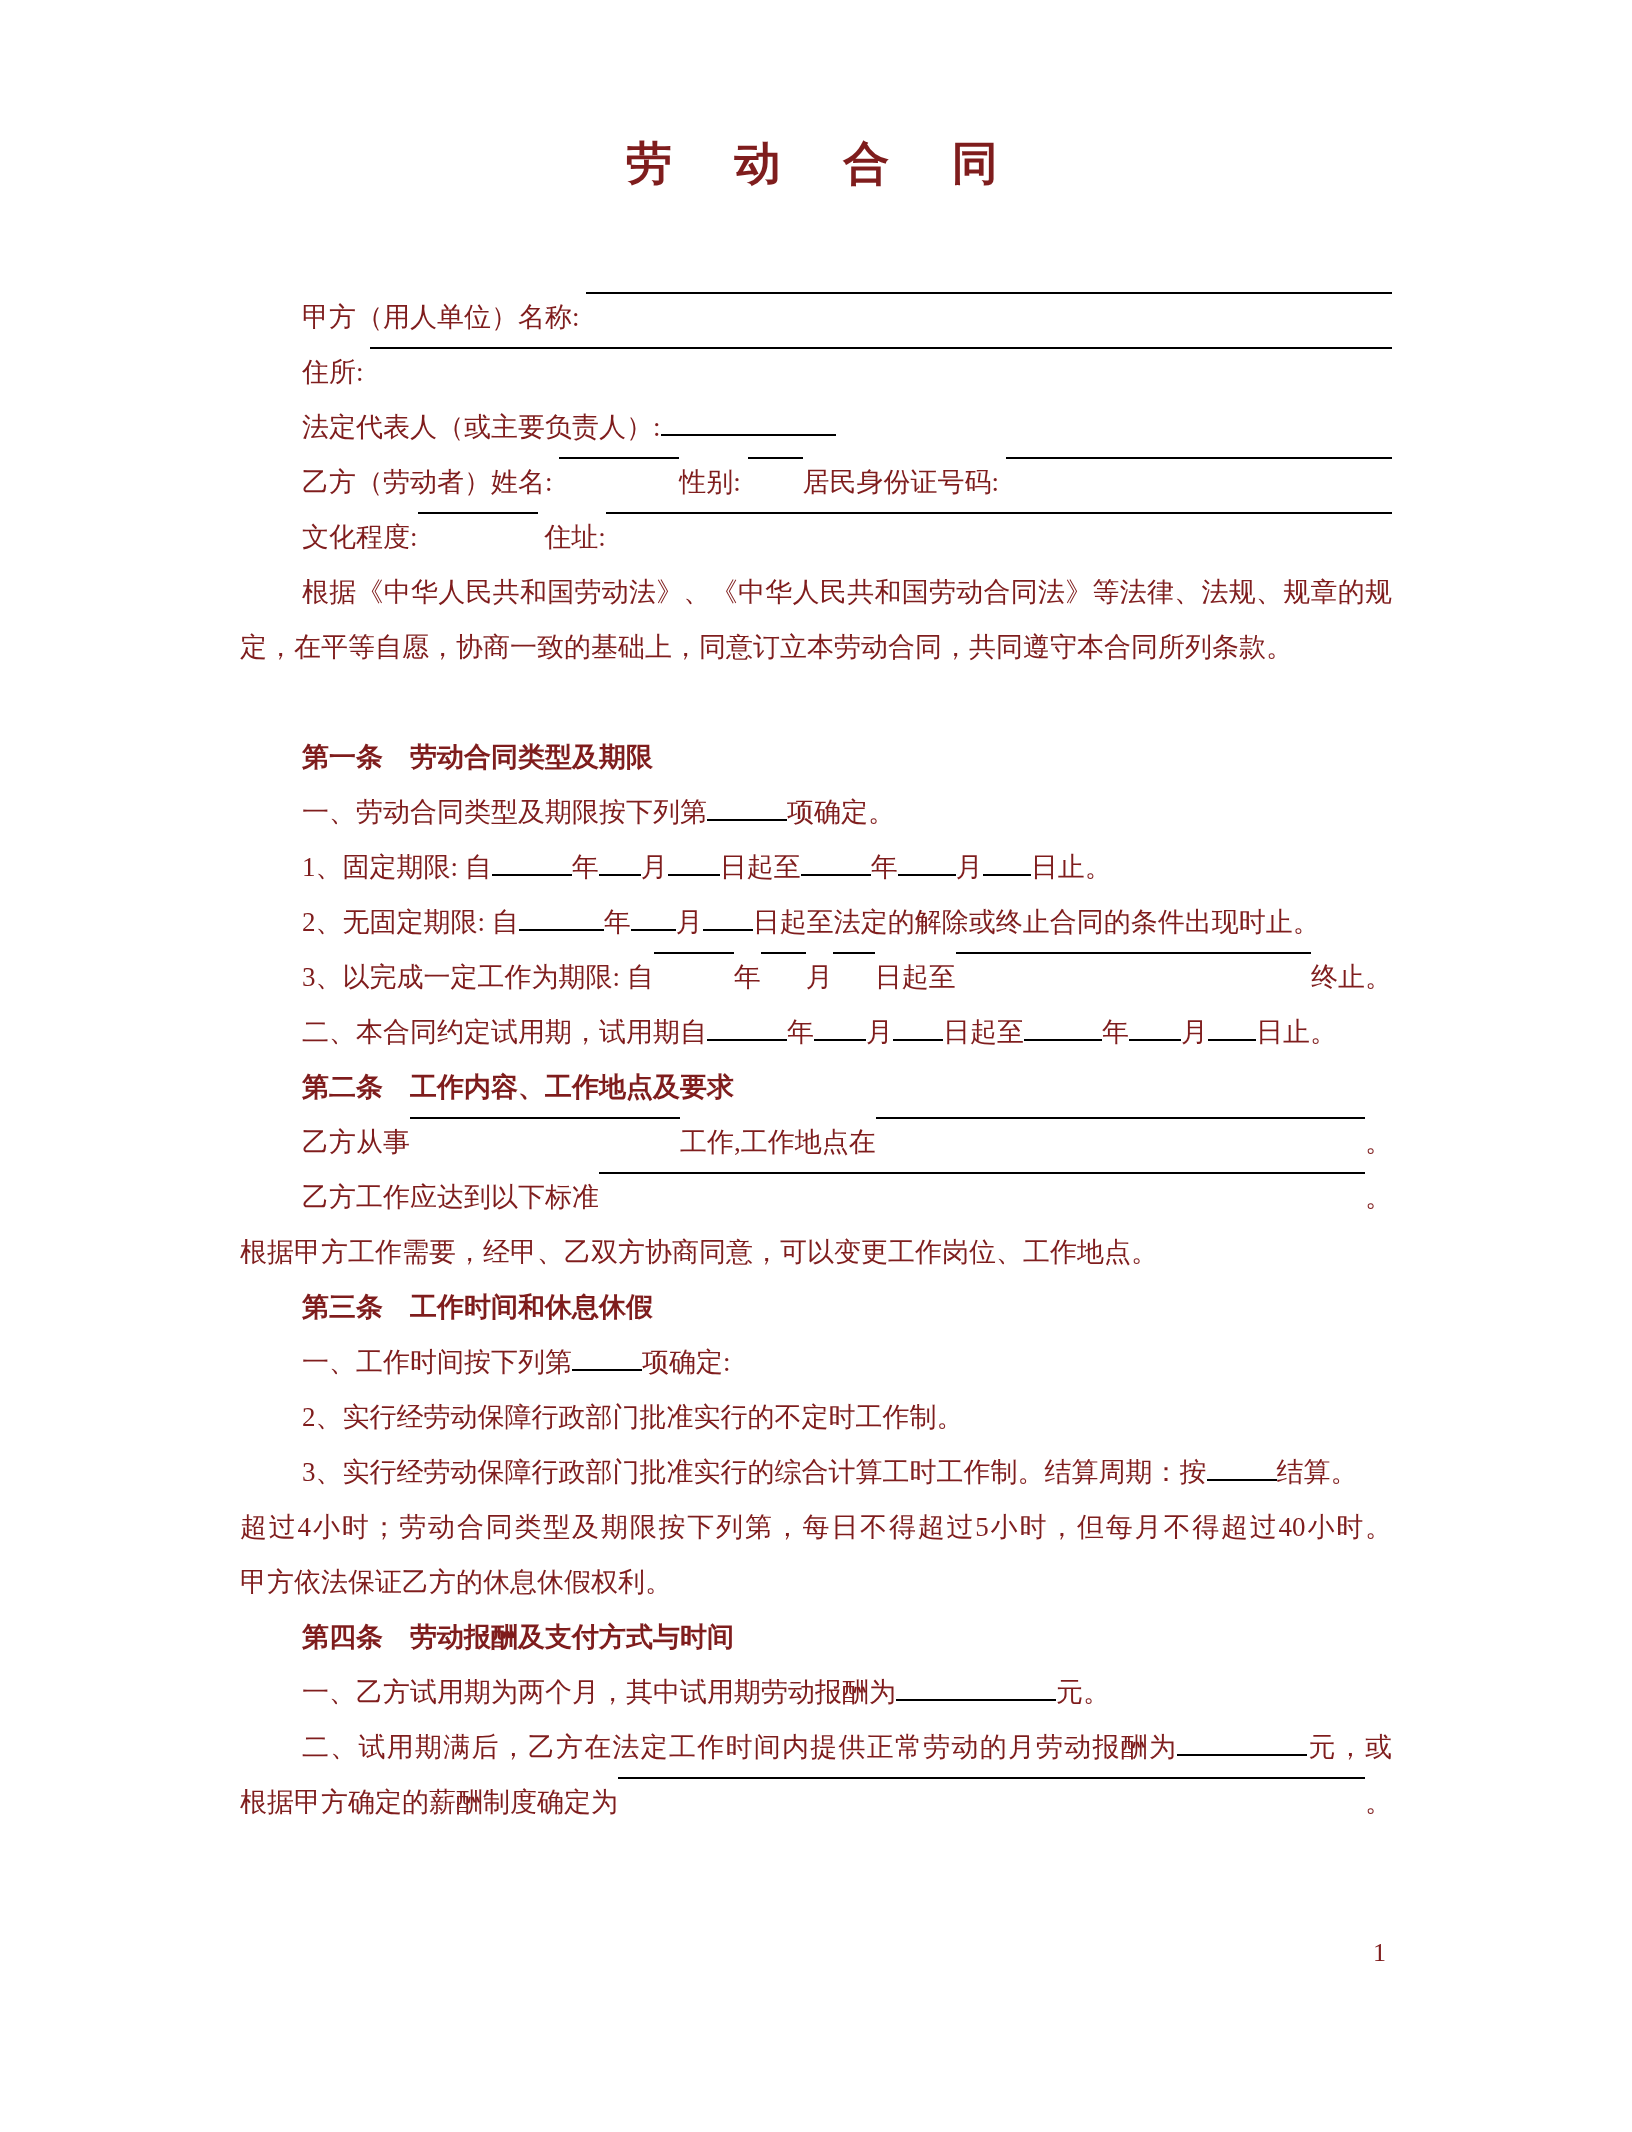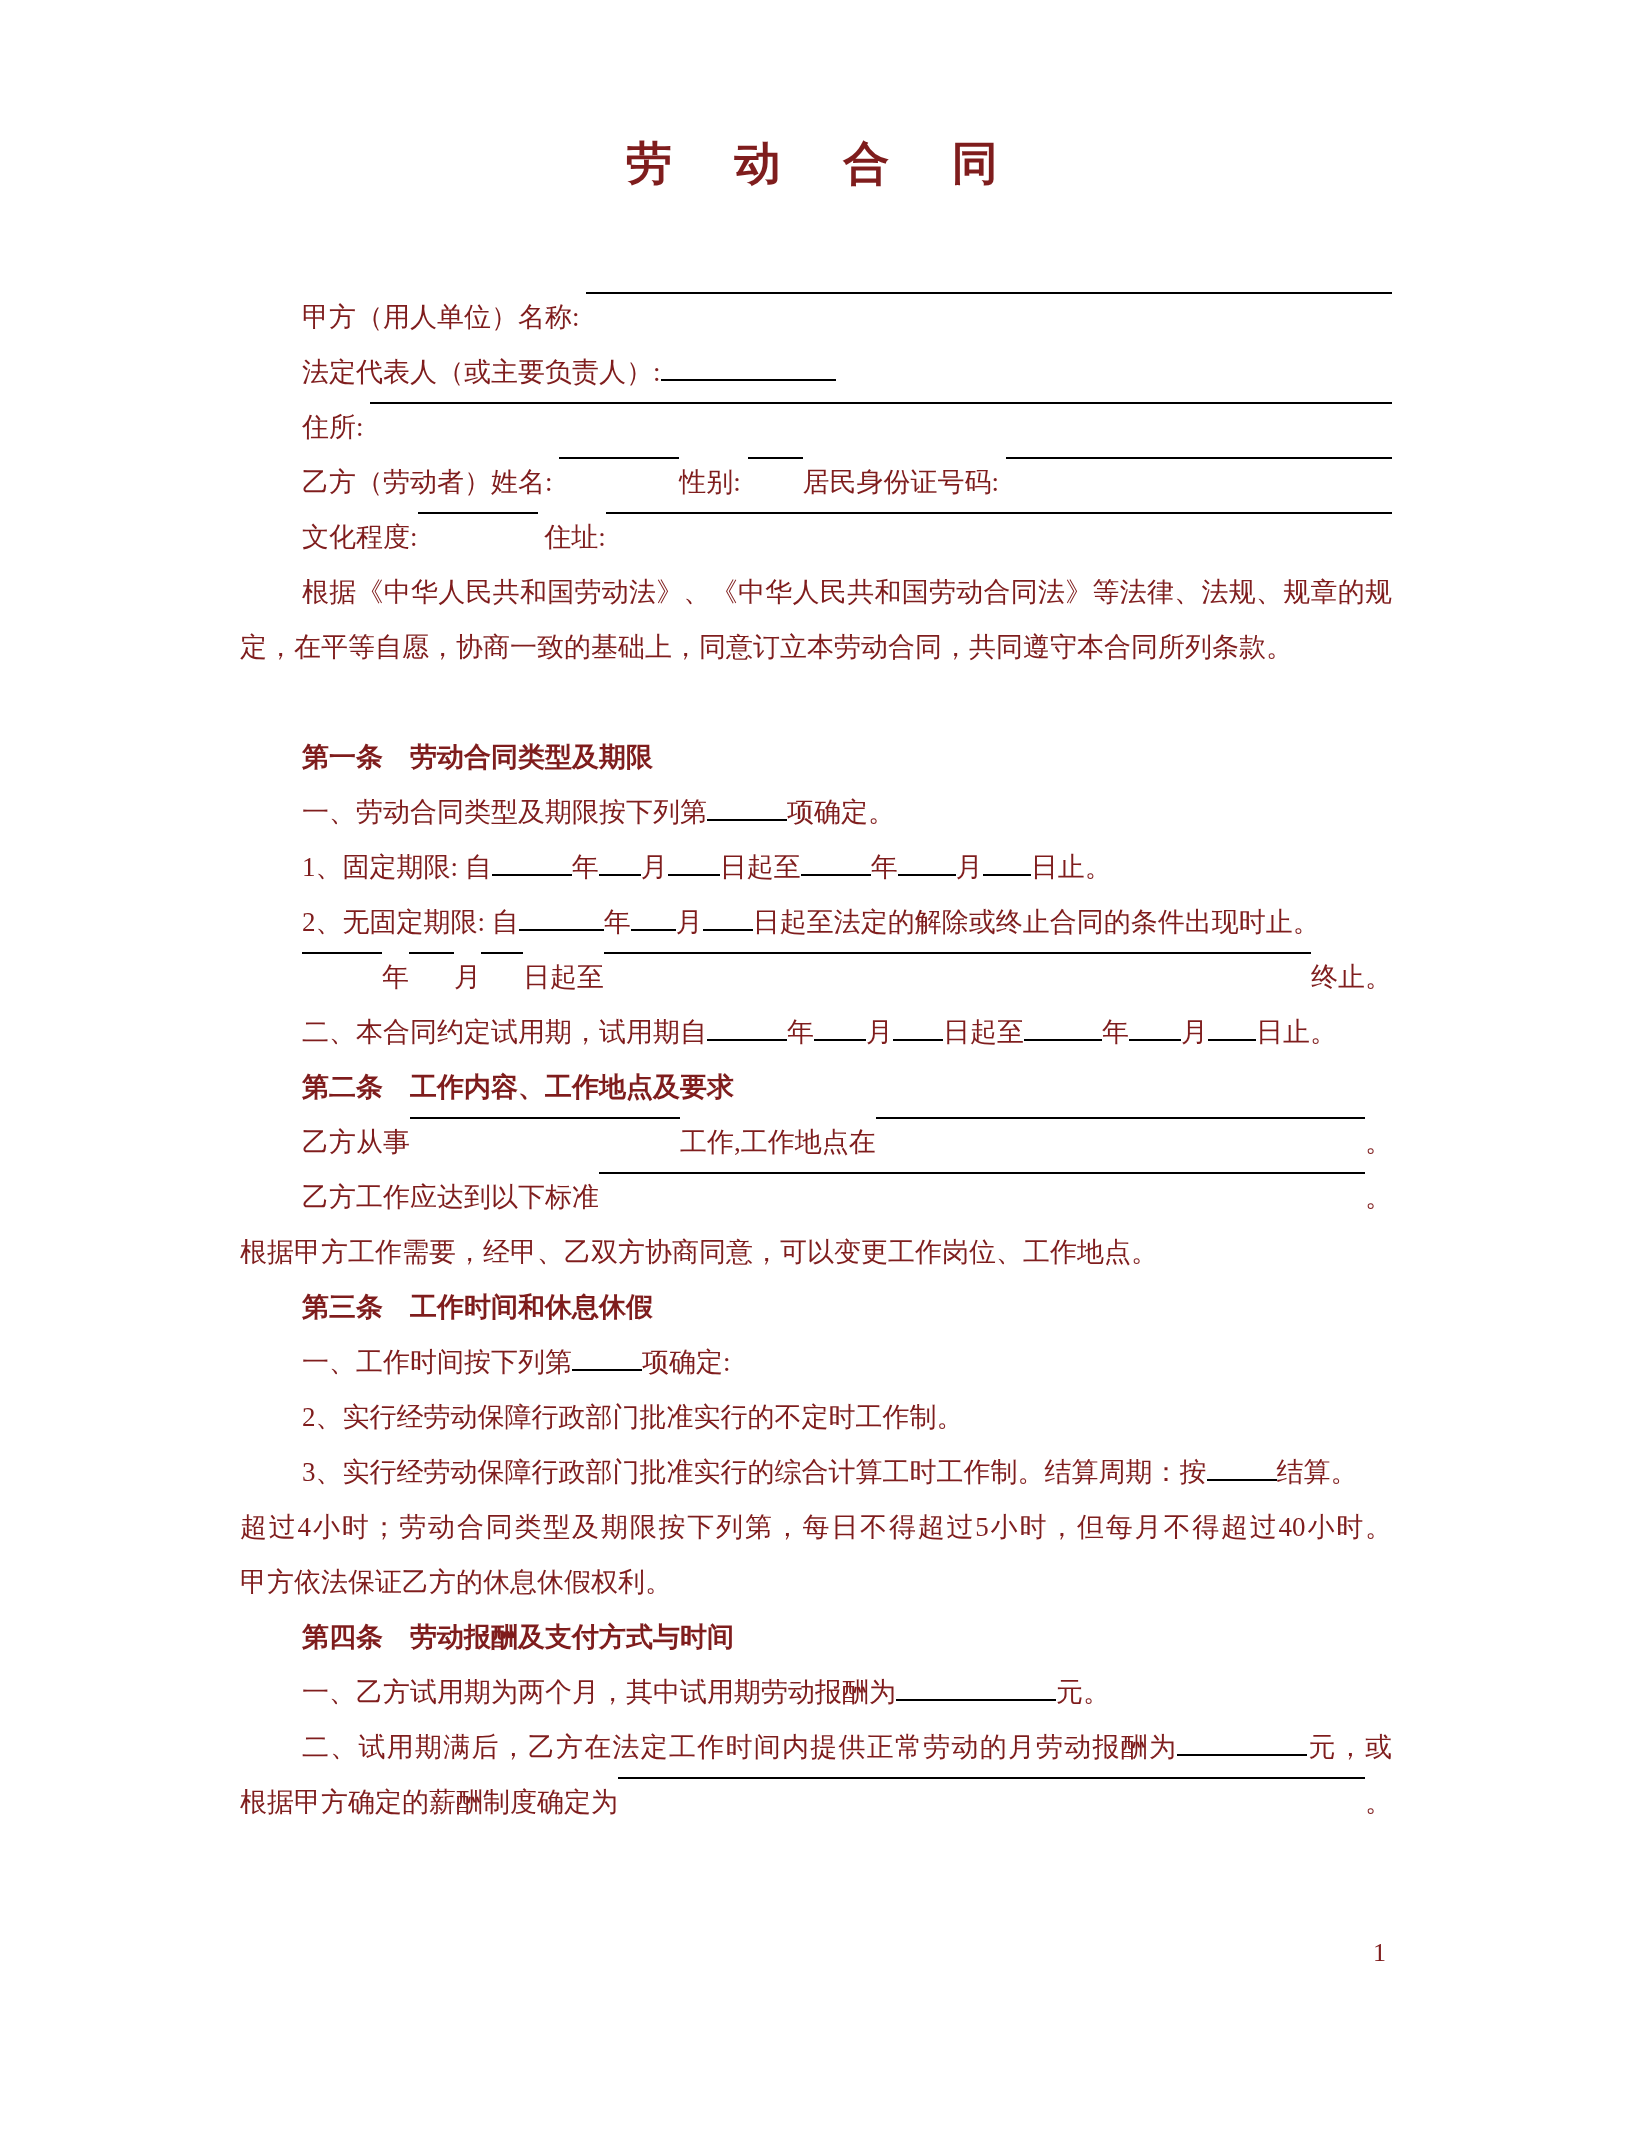--- a/index.html
+++ b/index.html
@@ -64,25 +64,25 @@
 </head>
 <body>
 
 <div class="page">
   <div class="doc-title">劳　动　合　同</div>
   <div id="doc-body">
       <div class="line indent flexline">
         <span class="seg">甲方（用人单位）名称: </span>
         <span class="blank fill"></span>
       </div>
-      <div class="line indent"><span class="seg">法定代表人（或主要负责人）:</span><span class="blank" style="width: 175px;"></span></div>
       <div class="line indent flexline">
         <span class="seg">住所: </span>
         <span class="blank fill"></span>
       </div>
+      <div class="line indent"><span class="seg">法定代表人（或主要负责人）:</span><span class="blank" style="width: 175px;"></span></div>
       <div class="line indent flexline">
         <span class="seg">乙方（劳动者）姓名: </span>
         <span class="blank" style="width: 120px;"></span>
         <span class="seg">性别: </span>
         <span class="blank" style="width: 55px;"></span>
         <span class="seg">居民身份证号码: </span>
         <span class="blank fill"></span>
       </div>
       <div class="line indent flexline">
         <span class="seg">文化程度:</span>
@@ -91,20 +91,21 @@
         <span class="blank fill"></span>
       </div>
       <div class="line indent justify"><span class="seg">根据《中华人民共和国劳动法》、《中华人民共和国劳动合同法》等法律、法规、规章的规</span></div>
       <div class="line"><span class="seg">定，在平等自愿，协商一致的基础上，同意订立本劳动合同，共同遵守本合同所列条款。</span></div>
       <div class="spacer"></div>
       <div class="line indent heading"><span class="seg">第一条　劳动合同类型及期限</span></div>
       <div class="line indent"><span class="seg">一、劳动合同类型及期限按下列第</span><span class="blank" style="width: 80px;"></span><span class="seg">项确定。</span></div>
       <div class="line indent"><span class="seg">1、固定期限: 自</span><span class="blank" style="width: 80px;"></span><span class="seg">年</span><span class="blank" style="width: 42px;"></span><span class="seg">月</span><span class="blank" style="width: 52px;"></span><span class="seg">日起至</span><span class="blank" style="width: 70px;"></span><span class="seg">年</span><span class="blank" style="width: 58px;"></span><span class="seg">月</span><span class="blank" style="width: 48px;"></span><span class="seg">日止。</span></div>
       <div class="line indent"><span class="seg">2、无固定期限: 自</span><span class="blank" style="width: 85px;"></span><span class="seg">年</span><span class="blank" style="width: 45px;"></span><span class="seg">月</span><span class="blank" style="width: 50px;"></span><span class="seg">日起至法定的解除或终止合同的条件出现时止。</span></div>
       <div class="line indent flexline">
+        <span class="seg">3、以完成一定工作为期限: 自</span>
         <span class="blank" style="width: 80px;"></span>
         <span class="seg">年</span>
         <span class="blank" style="width: 45px;"></span>
         <span class="seg">月</span>
         <span class="blank" style="width: 42px;"></span>
         <span class="seg">日起至</span>
         <span class="blank fill"></span>
         <span class="seg">终止。</span>
       </div>
       <div class="line indent"><span class="seg">二、本合同约定试用期，试用期自</span><span class="blank" style="width: 80px;"></span><span class="seg">年</span><span class="blank" style="width: 52px;"></span><span class="seg">月</span><span class="blank" style="width: 50px;"></span><span class="seg">日起至</span><span class="blank" style="width: 78px;"></span><span class="seg">年</span><span class="blank" style="width: 52px;"></span><span class="seg">月</span><span class="blank" style="width: 48px;"></span><span class="seg">日止。</span></div>

